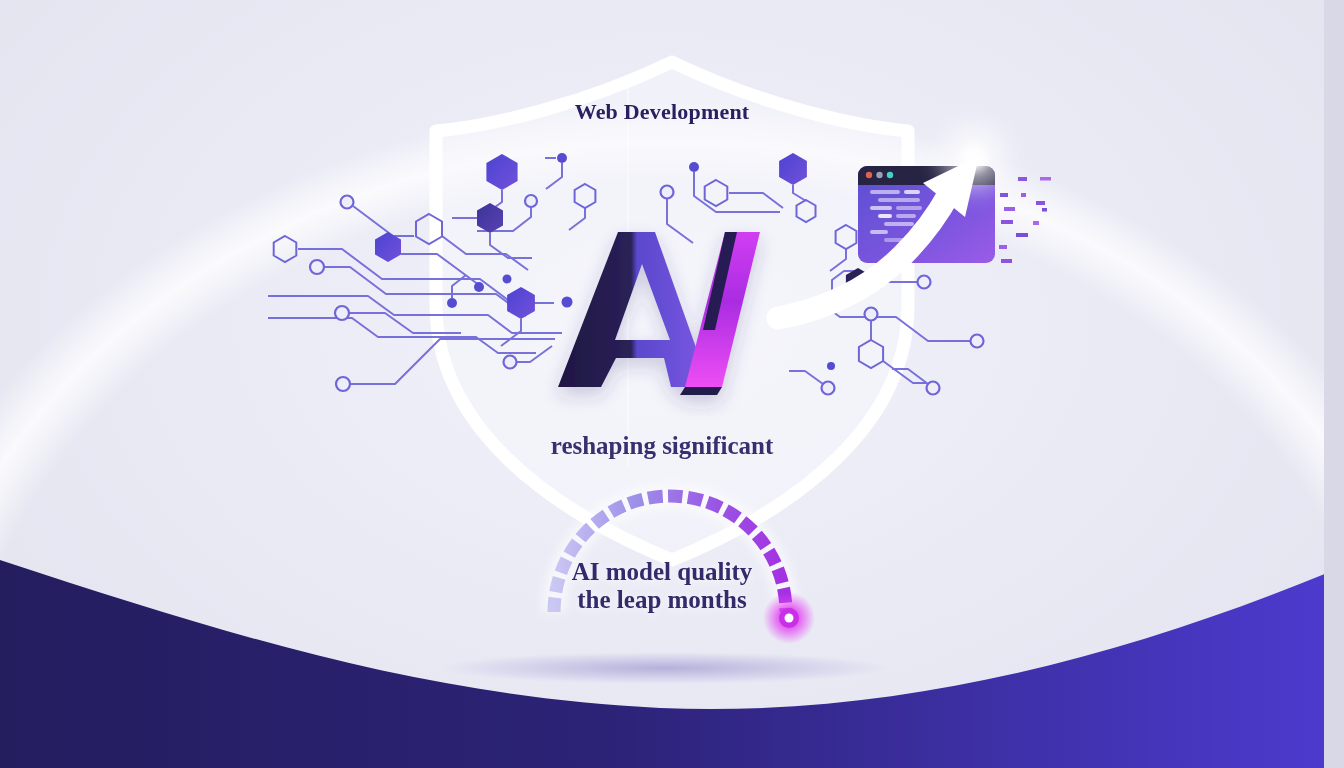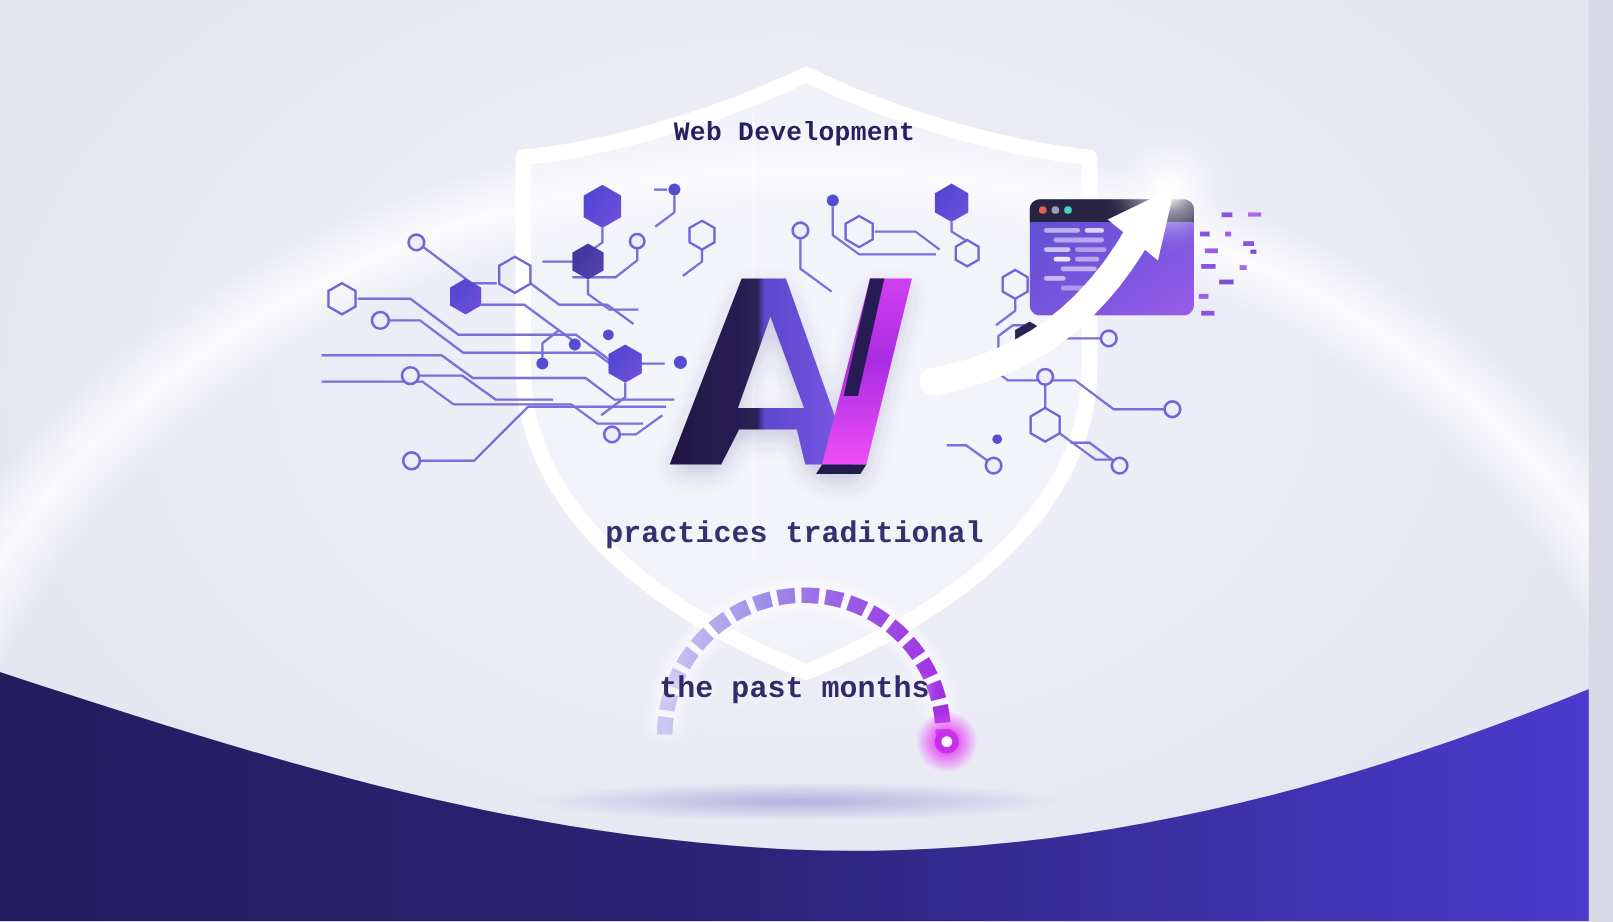--- a/index.html
+++ b/index.html
@@ -1,18 +1,18 @@
 <!DOCTYPE html>
 <html><head>
 <meta charset="utf-8">
 <style>
   html,body{margin:0;padding:0;background:#d8d8e6;}
   .canvas{
     position:relative;width:1324px;height:768px;overflow:hidden;
-    font-family:Liberation Mono, monospace;
+    font-family:Liberation Serif, serif;
     background:radial-gradient(ellipse 920px 620px at 50% 42%, #f2f2fa 0%, #eaeaf5 50%, #e3e3ef 100%);
   }
   .glow-ring{
     position:absolute;left:-148px;top:90px;width:1640px;height:1300px;pointer-events:none;
     background:radial-gradient(closest-side, rgba(255,255,255,0) 86%, rgba(255,255,255,.8) 92%, rgba(255,255,255,0) 98%);
   }
   .scene{position:absolute;left:0;top:0;}
   .txt{position:absolute;left:0;right:0;text-align:center;color:#2e2566;}
   .category{top:99px;font-size:22px;font-weight:700;letter-spacing:.2px;color:#292060;}
   .tagline{top:433px;font-size:25px;font-weight:600;line-height:26px;color:#37306f;}
@@ -227,18 +227,19 @@
       </g>
     </g>
 
     <ellipse cx="665" cy="668" rx="225" ry="16" fill="url(#shadowGrad)"></ellipse>
     <path d="M0,560 C250,642 430,696 660,708 C900,718 1130,655 1344,566 L1344,768 L0,768 Z" fill="url(#waveGrad)"></path>
   </svg>
 
   <div class="txt category">Web Development</div>
   <span class="sr-only">AI</span>
   <div class="txt tagline">
-    <div>practices traditional</div>
+    <div>reshaping significant</div>
   </div>
   <div class="txt stat">
-    <div class="gap">the past months</div>
+    <div>AI model quality</div>
+    <div class="gap">the leap months</div>
   </div>
 </div>
 
 </body></html>

